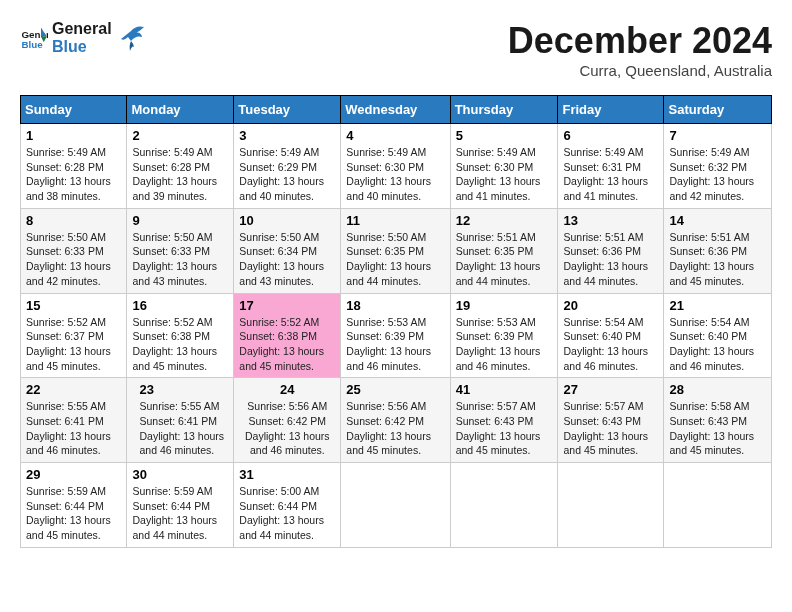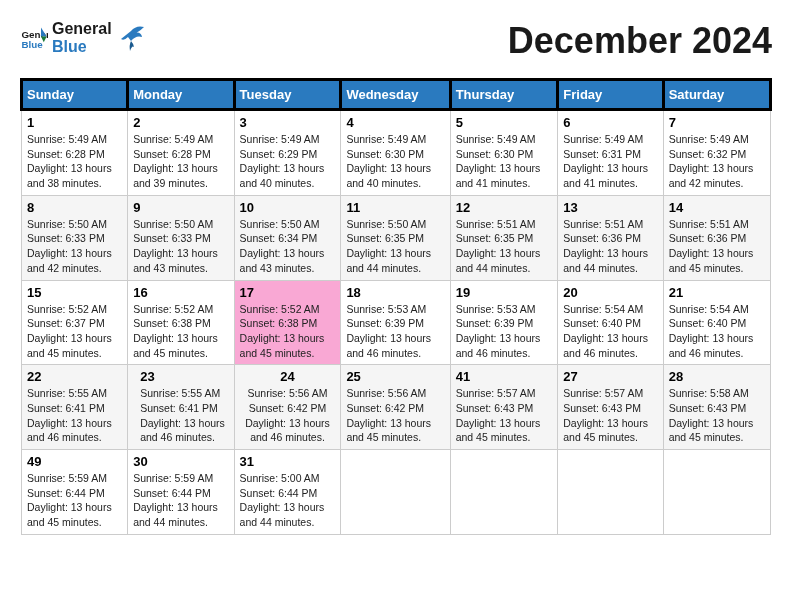--- a/index.html
+++ b/index.html
@@ -42,21 +42,21 @@
       border-collapse: collapse;
       font-size: 11px;
     }
     .calendar th {
       background: #2a7abf;
       color: #fff;
       padding: 6px 4px;
       text-align: left;
       font-size: 13px;
       font-weight: bold;
-      border: 3px solid #000000;
+      border: 1px solid #000000;
     }
     .calendar td {
       border: 1px solid #ccc;
       vertical-align: top;
       padding: 4px 5px;
       min-height: 80px;
       width: 113px;
       background: #fff;
     }
     .calendar tr:nth-child(even) td {
@@ -92,20 +92,21 @@
       <div style="font-size:16px;font-weight:bold;color:#1a1a1a;line-height:1.1">General</div>
       <div style="font-size:16px;font-weight:bold;color:#2a7abf;line-height:1.1">Blue</div>
     </div>
     <svg width="30" height="30" viewBox="0 0 30 30">
       <path d="M15,8 Q20,2 28,4 Q22,10 18,10 Q25,8 26,14 Q20,12 15,18 L12,14 Q8,18 5,16 Q10,12 15,8Z" fill="#2a7abf"></path>
       <path d="M15,18 Q13,22 14,28 Q16,22 18,24 Q17,20 15,18Z" fill="#1a5a8f"></path>
     </svg>
   </div>
   <div class="title-block">
     <div class="month-title">December 2024</div>
+    <div class="location">Curra, Queensland, Australia</div>
   </div>
 </div>
 
 <table class="calendar">
   <thead>
     <tr>
     <th>Sunday</th>
         <th>Monday</th>
         <th>Tuesday</th>
         <th>Wednesday</th>
@@ -342,21 +343,21 @@
         <span class="day-num">28</span>
         <div class="day-info">
           Sunrise: 5:58 AM<br>
           Sunset: 6:43 PM<br>
           Daylight: 13 hours and 45 minutes.
         </div>
       </td>
       </tr>
       <tr>
         <td style="background: rgb(255, 255, 255);">
-        <span class="day-num">49</span>
+        <span class="day-num">29</span>
         <div class="day-info">
           Sunrise: 5:59 AM<br>
           Sunset: 6:44 PM<br>
           Daylight: 13 hours and 45 minutes.
         </div>
       </td>
         <td style="background: rgb(255, 255, 255);">
         <span class="day-num">30</span>
         <div class="day-info">
           Sunrise: 5:59 AM<br>

